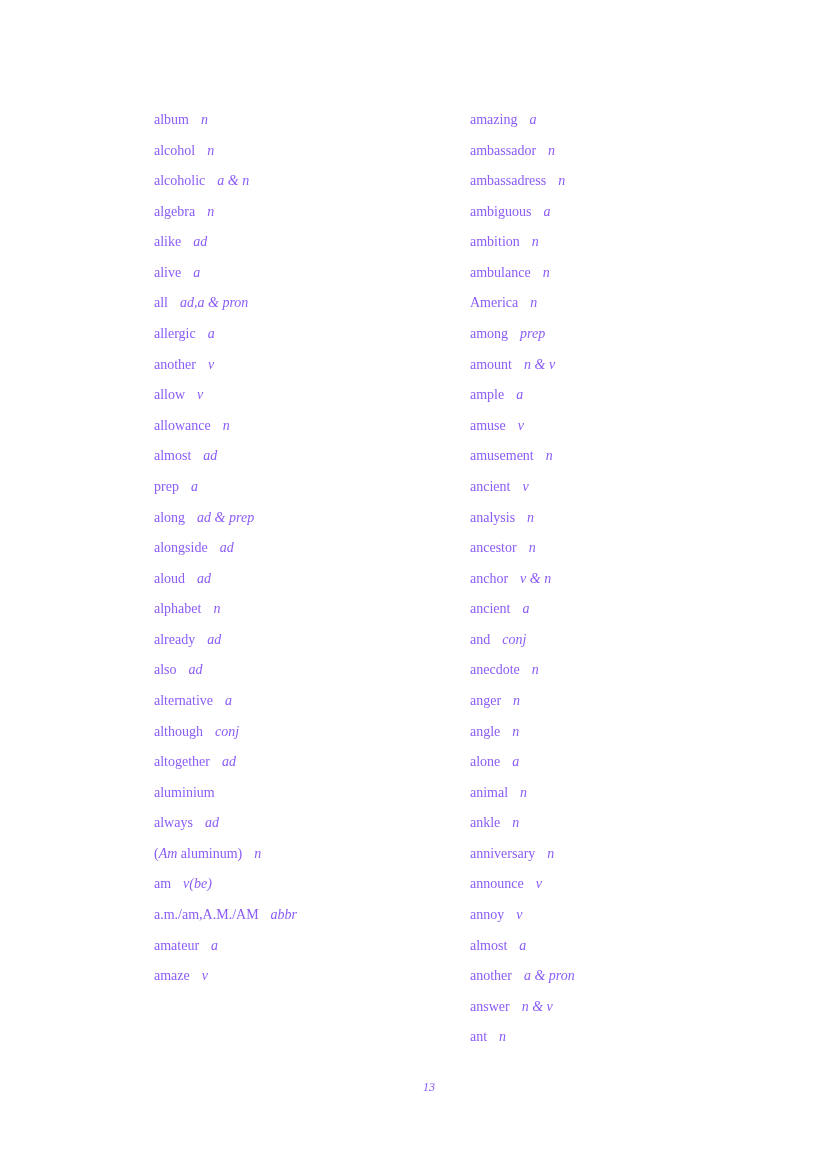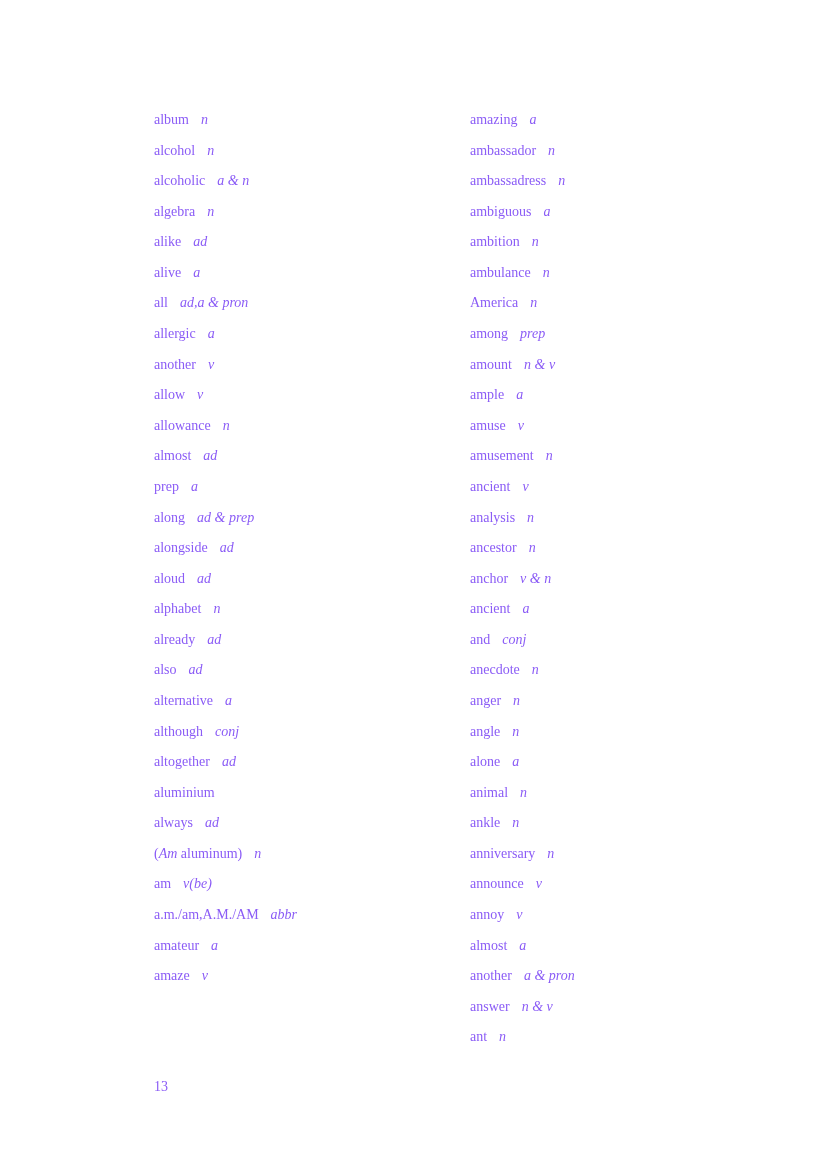--- a/index.html
+++ b/index.html
@@ -28,23 +28,24 @@
   .word .it { font-style: italic; }
   .pos {
     font-style: italic;
     margin-left: 12px;
   }
   .page-number {
     position: absolute;
     top: 1078px;
     left: 154px;
     width: 550px;
-    text-align: left;
-    font-size: 14px;
+    text-align: center;
+    font-size: 12px;
     line-height: 18px;
+    font-style: italic;
   }
 </style>
 </head>
 <body>
 
 <div class="page">
   <div class="word-col left">
       <div class="entry"><span class="word"><span>album</span></span><span class="pos">n</span></div>
       <div class="entry"><span class="word"><span>alcohol</span></span><span class="pos">n</span></div>
       <div class="entry"><span class="word"><span>alcoholic</span></span><span class="pos">a &amp; n</span></div>

